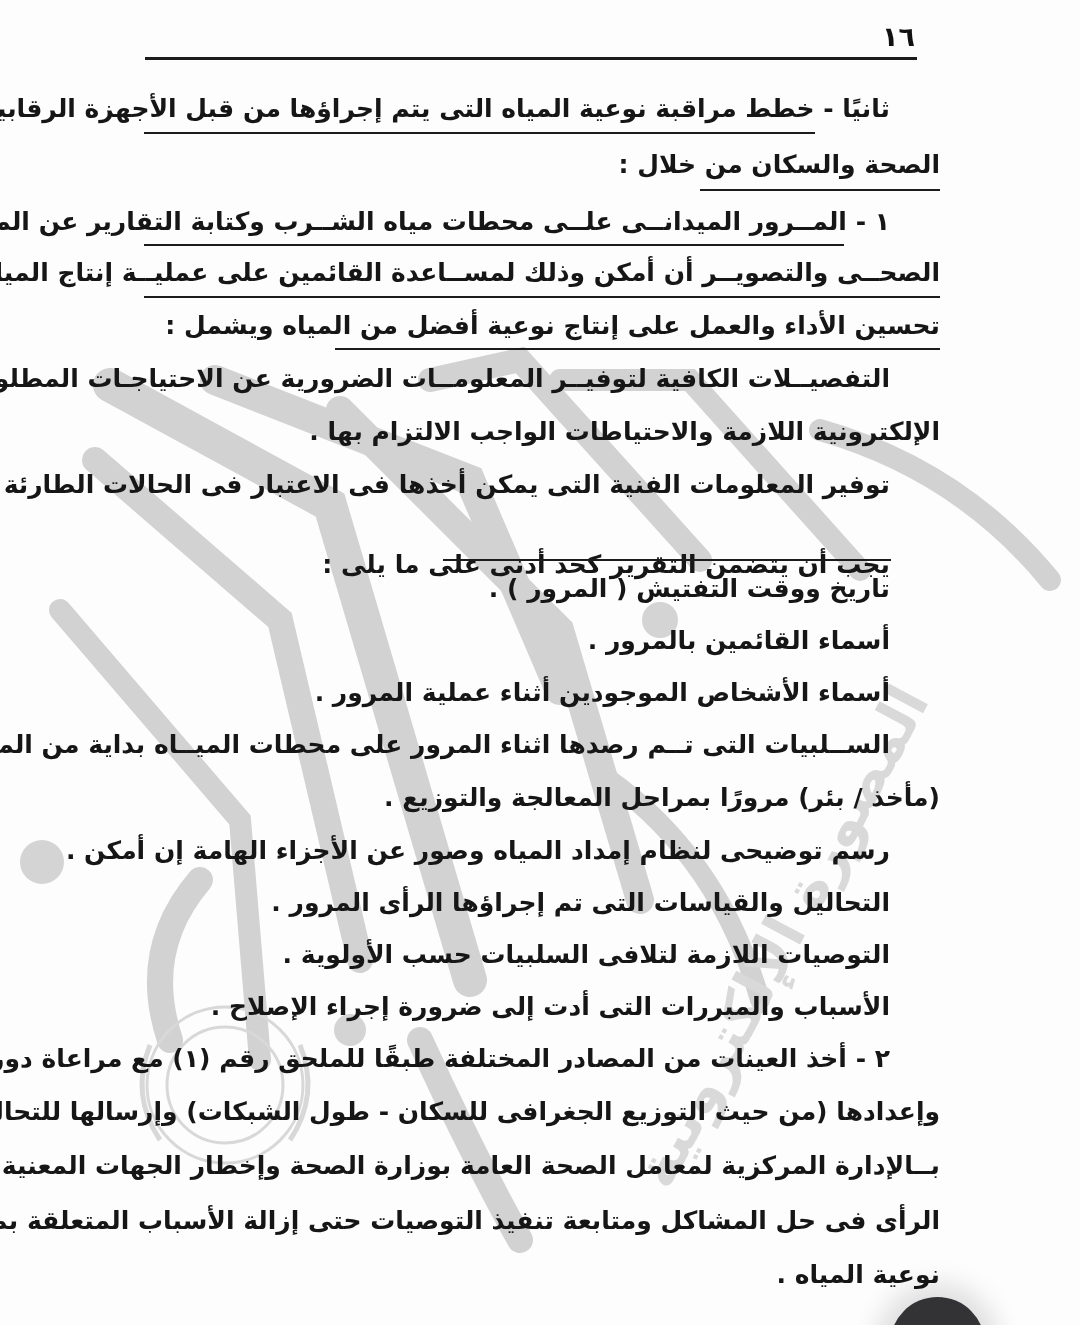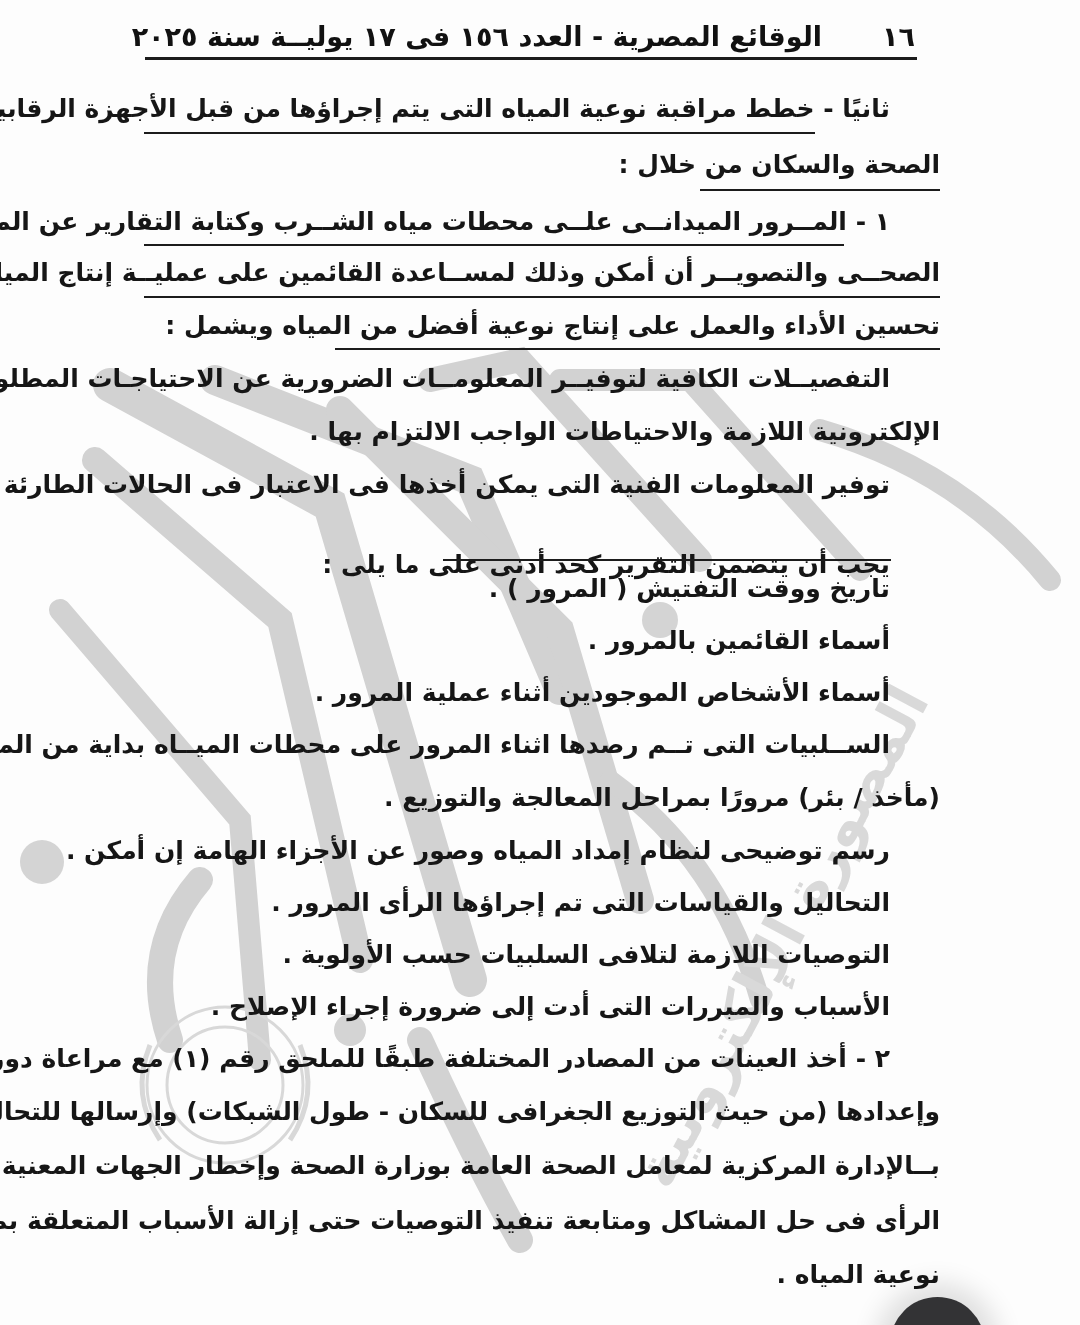--- a/index.html
+++ b/index.html
@@ -40,21 +40,21 @@
       height: 44px;
       display: flex;
       flex-direction: row;
       align-items: center;
       font-weight: bold;
       font-size: 27px;
       color: #111;
     }
     .running-header .page-number {
       width: 70px;
-      text-align: center;
+      text-align: right;
       padding-right: 0;
     }
     .running-header .header-title {
       margin-right: 60px;
       white-space: nowrap;
     }
     .header-rule {
       position: absolute;
       top: 57px;
       left: 145px;
@@ -121,21 +121,20 @@
   </g>
   <g fill="#d9d9d9" font-size="58" font-weight="bold" font-family="DejaVu Sans, sans-serif">
     <text x="930" y="700" transform="rotate(-62 930 700)">المصورة الإلكترونية</text>
   </g>
 </svg>
 
 <div class="page">
 
   <div class="running-header" dir="rtl">
     <span class="page-number">١٦</span>
-    <span class="header-title">الوقائع المصرية - العدد ١٥٦ فى ١٧ يوليــة سنة ٢٠٢٥</span>
   </div>
   <div class="header-rule"></div>
 
   <div class="line indent" style="top:92px;">ثانيًا - خطط مراقبة نوعية المياه التى يتم إجراؤها من قبل الأجهزة الرقابية بوزارة</div>
   <div class="uline" style="top:132px; left:144px; width:671px;"></div>
 
   <div class="line" style="top:148px;">الصحة والسكان من خلال :</div>
   <div class="uline" style="top:189px; left:700px; width:240px;"></div>
 
   <div class="line indent" style="top:205px;">١ - المــرور الميدانــى علــى محطات مياه الشــرب وكتابة التقارير عن المســح</div>

